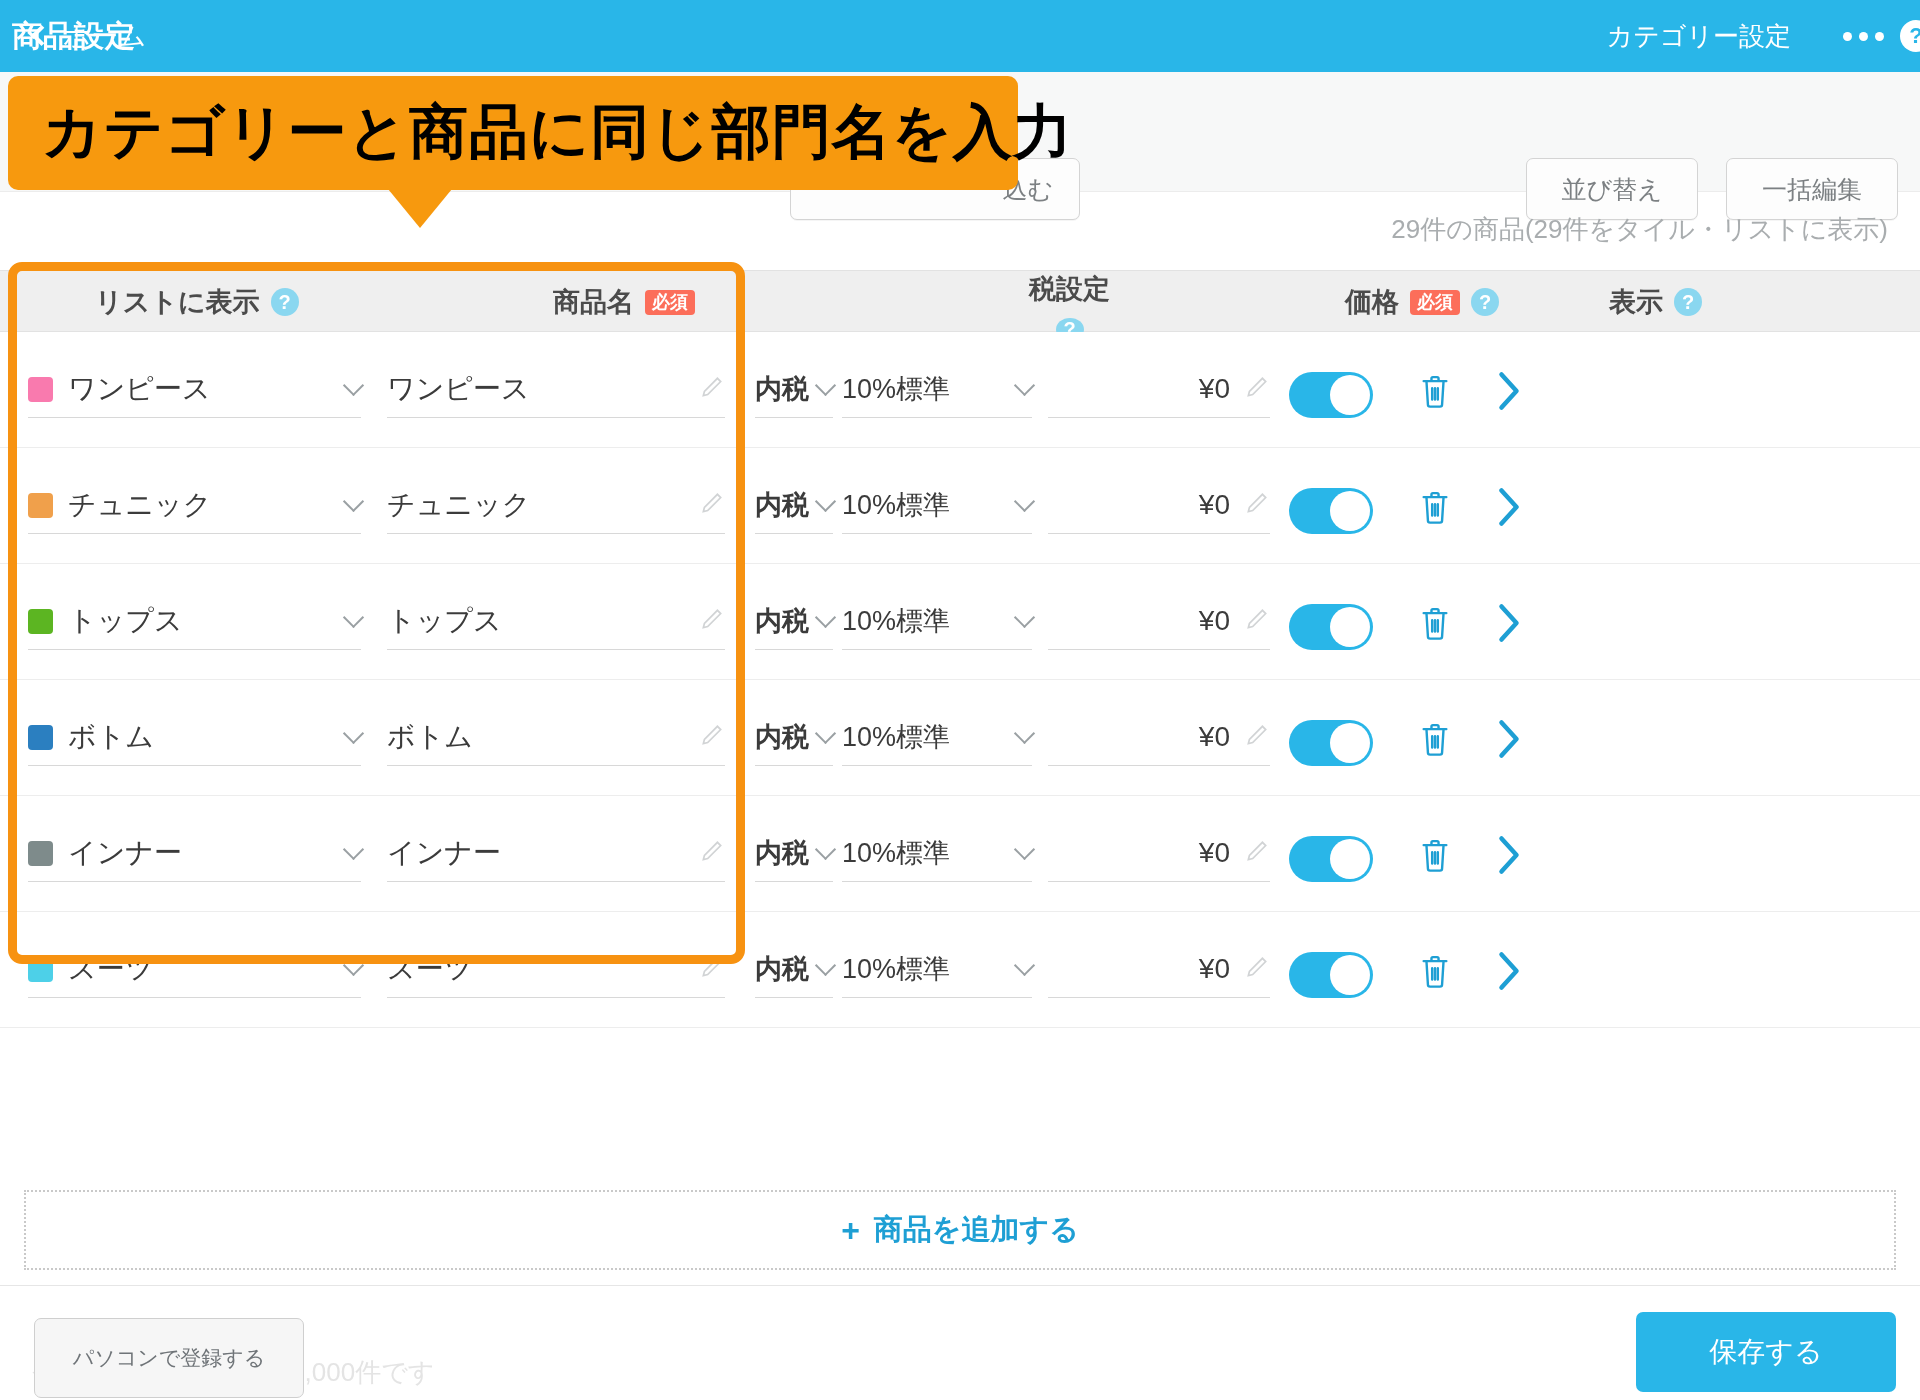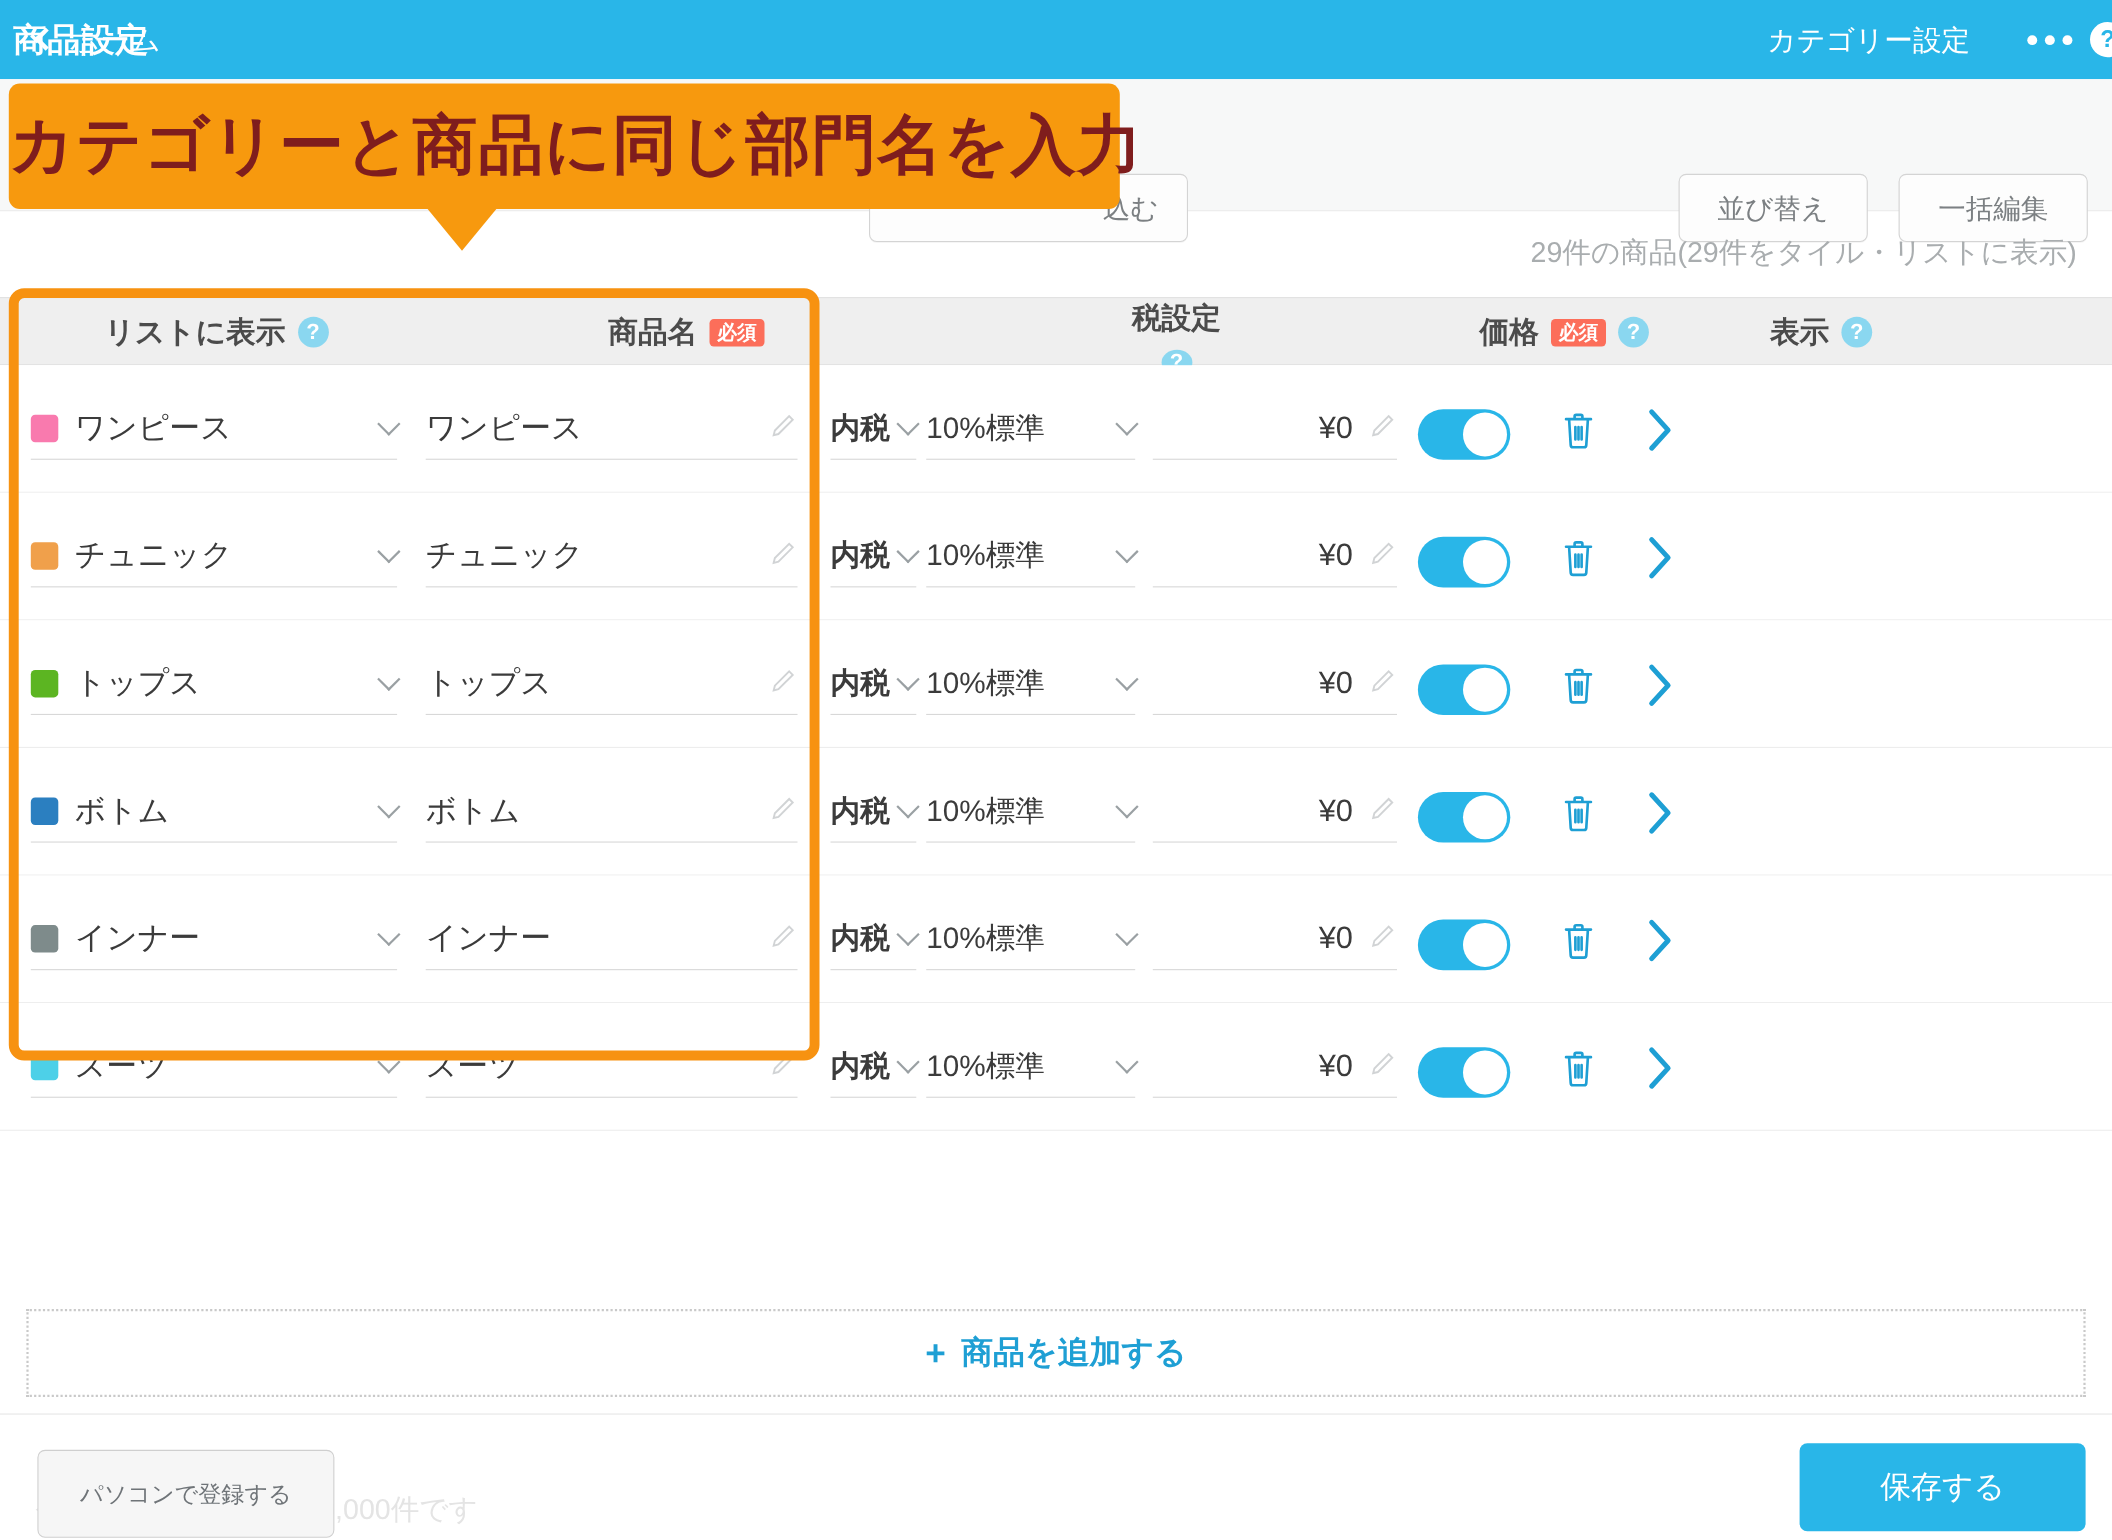--- a/index.html
+++ b/index.html
@@ -201,22 +201,22 @@
 
   
   .callout {
     position: absolute; left: 8px; top: 76px;
     width: 1010px; height: 114px;
     background: #f7990e;
     border-radius: 10px;
     display: flex; align-items: center;
   }
   .callout-text {
-    color: #7f1d1d; font-size: 59px; font-weight: bold;
-    letter-spacing: 1px; white-space: nowrap;
+    color: #000000; font-size: 59px; font-weight: bold;
+    margin-left: 34px; letter-spacing: 1px; white-space: nowrap;
   }
   .callout-tail {
     position: absolute; left: 388px; top: 189px;
     width: 0; height: 0;
     border-left: 32px solid transparent;
     border-right: 32px solid transparent;
     border-top: 39px solid #f7990e;
   }
 </style>
 </head>

